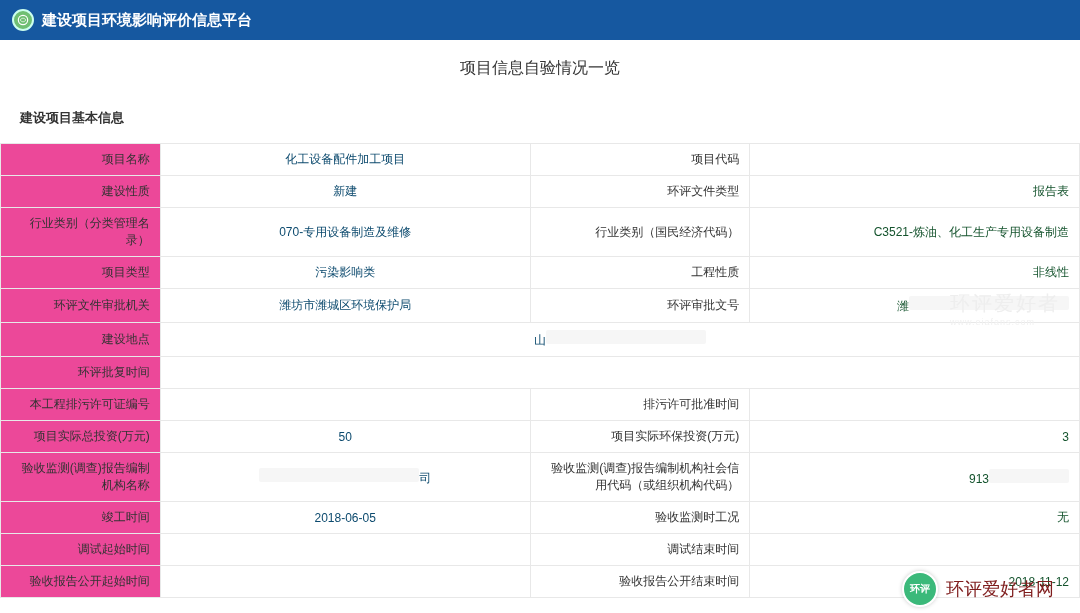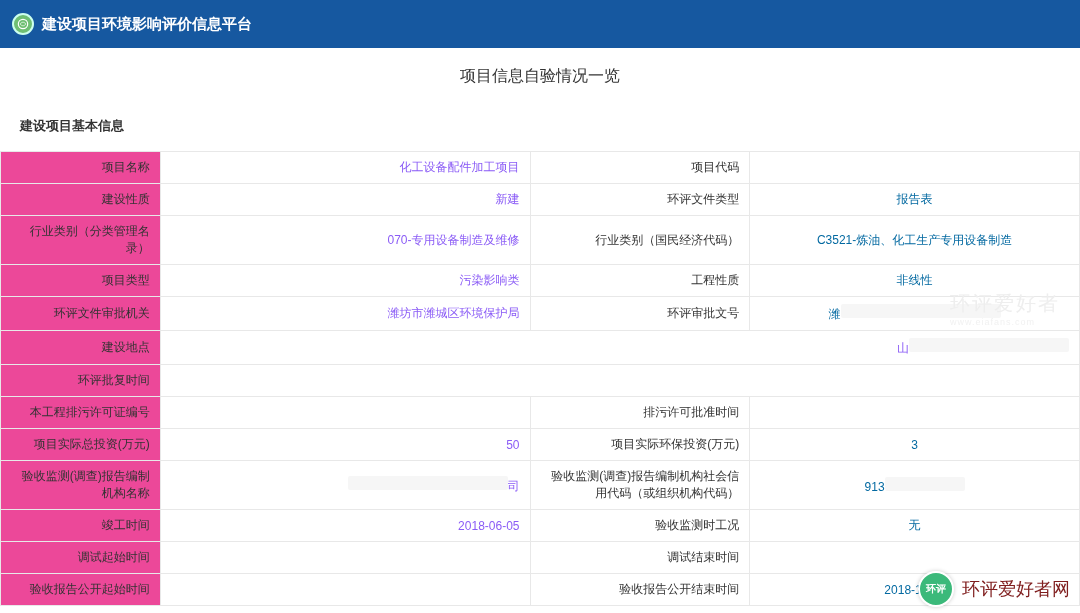--- a/index.html
+++ b/index.html
@@ -1,30 +1,30 @@
 <!DOCTYPE html>
 <html><head>
   <meta charset="utf-8">
   <style>
     * { margin: 0; padding: 0; box-sizing: border-box; }
     body { font-family: "Microsoft YaHei", Arial, sans-serif; font-size: 12px; color: #333; background: #fff; width: 1080px; }
-    .topbar { background: #1658a0; color: #fff; height: 48px; display: flex; align-items: center; padding: 0 12px; }
+    .topbar { background: #1658a0; color: #fff; height: 40px; display: flex; align-items: center; padding: 0 12px; }
     .topbar .logo { width: 22px; height: 22px; border-radius: 50%; background: #6fbf73; display: inline-flex; align-items: center; justify-content: center; margin-right: 8px; border: 2px solid #cfe; }
     .topbar .logo svg { width: 14px; height: 14px; }
     .topbar .title { font-size: 15px; font-weight: bold; }
     .page-sub { text-align: center; padding: 18px 0 22px 0; color: #333; font-size: 16px; }
     .section-head { font-weight: bold; padding: 8px 20px; font-size: 13px; }
     table.form { width: 100%; border-collapse: collapse; margin-top: 8px; }
     table.form td { border: 1px solid #e8e8e8; padding: 7px 10px; font-size: 12px; vertical-align: middle; height: 20px; background: #fff; }
     table.form td.label { width: 160px; text-align: right; color: #333; background: #ec4899; }
     table.form td.label2 { width: 220px; text-align: right; color: #333; background: #fff; }
-    table.form td.val { width: 370px; color: #8b5cf6; text-align: right; }
-    table.form td.val2 { width: 330px; color: #0369a1; text-align: center; }
+    table.form td.val { width: 370px; color: #0c4a6e; text-align: center; }
+    table.form td.val2 { width: 330px; color: #14532d; text-align: right; }
     .blur { color: #ccc; background: #f6f6f6; display: inline-block; width: 160px; height: 14px; border-radius: 2px; filter: blur(0.3px); }
-    .wm { position: fixed; bottom: 6px; right: 10px; display: flex; align-items: center; gap: 8px; }
+    .wm { position: fixed; bottom: 6px; right: 26px; display: flex; align-items: center; gap: 8px; }
     .wm .avatar { width: 36px; height: 36px; border-radius: 50%; background: #3bb97a; display:flex; align-items:center; justify-content:center; border: 2px solid #fff; box-shadow: 0 0 4px rgba(0,0,0,.2); }
     .wm .avatar span { font-size:10px; color:#fff; font-weight:bold; }
     .wm .name { font-size: 18px; color: #7f1d1d; font-weight: 500; }
     .watermark-ghost { position: absolute; right: 20px; top: 290px; font-size: 20px; color: #eee; font-weight: 400; letter-spacing: 2px; pointer-events:none; }
     .watermark-ghost .sub { font-size:9px; display:block; color:#f1f1f1; letter-spacing:1px; }
   </style>
 </head>
 <body>
 
 <div class="topbar">

